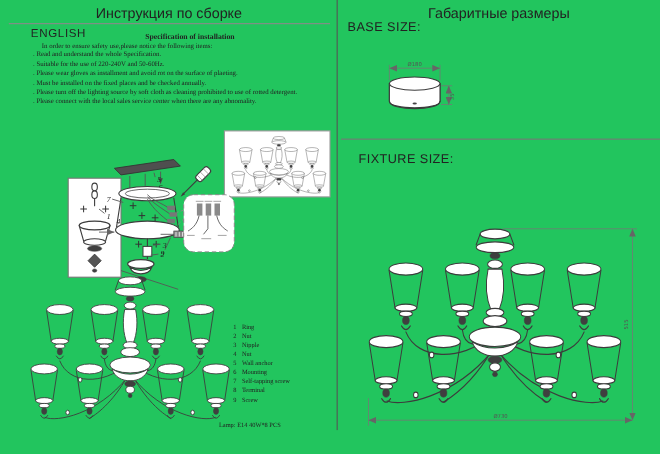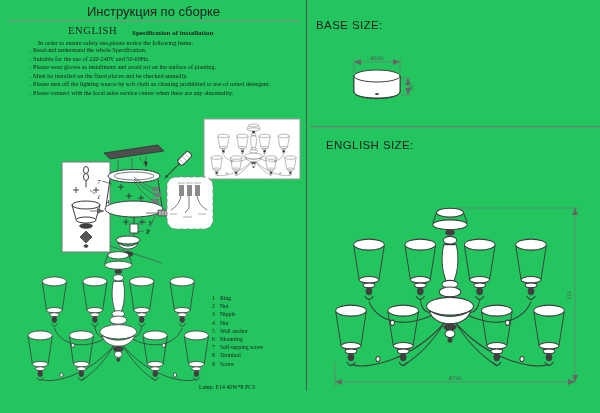--- a/index.html
+++ b/index.html
@@ -2,21 +2,21 @@
 <html><head>
 <meta charset="utf-8">
 <style>
   html,body{margin:0;padding:0;background:#fff;}
   .page{position:relative;width:600px;height:413px;background:#22c55e;overflow:hidden;
         font-family:"Liberation Sans",sans-serif;color:#1a1a1a;padding-left:36px;}
   .abs{position:absolute;}
   .panel-title{font-size:13px;text-align:center;color:#222;}
   .rule{background:#8a8a8a;height:1px;}
   .vrule{background:#555;width:1px;}
-  .english{font-size:10.5px;letter-spacing:.6px;color:#222;font-family:Liberation Serif, serif;margin-left:40px;}
+  .english{font-size:10.5px;letter-spacing:.6px;color:#222;font-family:Liberation Sans, sans-serif;}
   .spec-head{font-size:7px;font-weight:bold;font-family:"Liberation Serif",serif;color:#222;margin-left:28px;}
   .tiny{font-family:"Liberation Serif",serif;font-size:6.2px;color:#222;line-height:8.6px;white-space:nowrap;}
   .parts{font-family:"Liberation Serif",serif;font-size:5.8px;color:#222;line-height:8.2px;}
   .part-row{display:flex;gap:5px;white-space:nowrap;}
   .lamp{font-family:"Liberation Serif",serif;font-size:5.8px;color:#222;white-space:nowrap;}
   .size-label{font-size:11.5px;letter-spacing:.4px;color:#222;}
   .footer-text{font-size:13.5px;color:#2a2a2a;white-space:nowrap;}
   svg{position:absolute;overflow:visible;}
   .ln{fill:none;stroke:#3c3c3c;stroke-width:1;stroke-linecap:round;}
   .wfill{fill:#fff;stroke:#3c3c3c;stroke-width:1;}
@@ -232,23 +232,24 @@
     <div class="part-row">
         <span>9</span>
         <span>Screw</span>
       </div>
   </div>
 
   <div class="abs lamp" style="left:199px;top:384px;">Lamp: E14 40W*8 PCS</div>
 
   <div class="abs vrule" style="left:306px;top:0;height:391px;"></div>
 
+  <div class="abs panel-title" style="left:307px;top:4px;width:293px;">Габаритные размеры</div>
   <div class="abs size-label" style="left:316px;top:19px;">BASE SIZE:</div>
   <div class="abs rule" style="left:310px;top:126px;width:290px;background:#777;"></div>
-  <div class="abs size-label" style="left:326px;top:139px;">ENGLISH SIZE:</div>
+  <div class="abs size-label" style="left:326px;top:139px;">FIXTURE SIZE:</div>
 
   <svg style="left:307px;top:30px;" width="293" height="383" viewBox="0 0 293 383">
 
     <g>
       <path class="ln" d="M47,46 L47,62 M93,46 L93,62"></path>
       <path class="wfill" d="M47,62 C47,70 93,70 93,62 L93,46 L47,46 Z" stroke="none" fill="#fff"></path>
       <path class="ln" d="M47,62 C47,71 93,71 93,62"></path>
       <ellipse class="wfill" cx="70" cy="46" rx="23" ry="6"></ellipse>
       <ellipse cx="70" cy="64" rx="2" ry="0.9" fill="#444"></ellipse>
       <path class="dim" d="M47,43 L47,29 M93,43 L93,29"></path>

